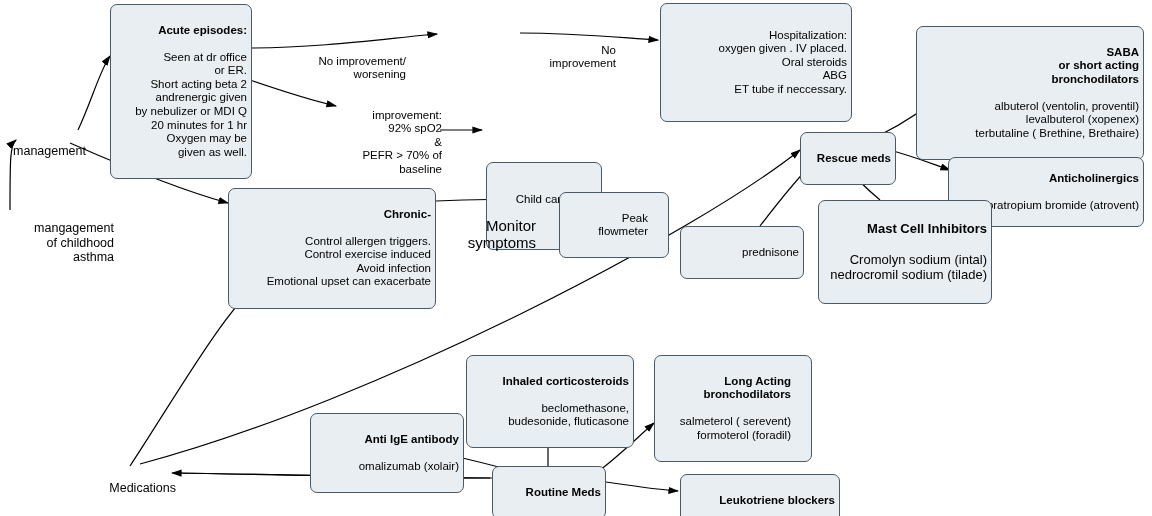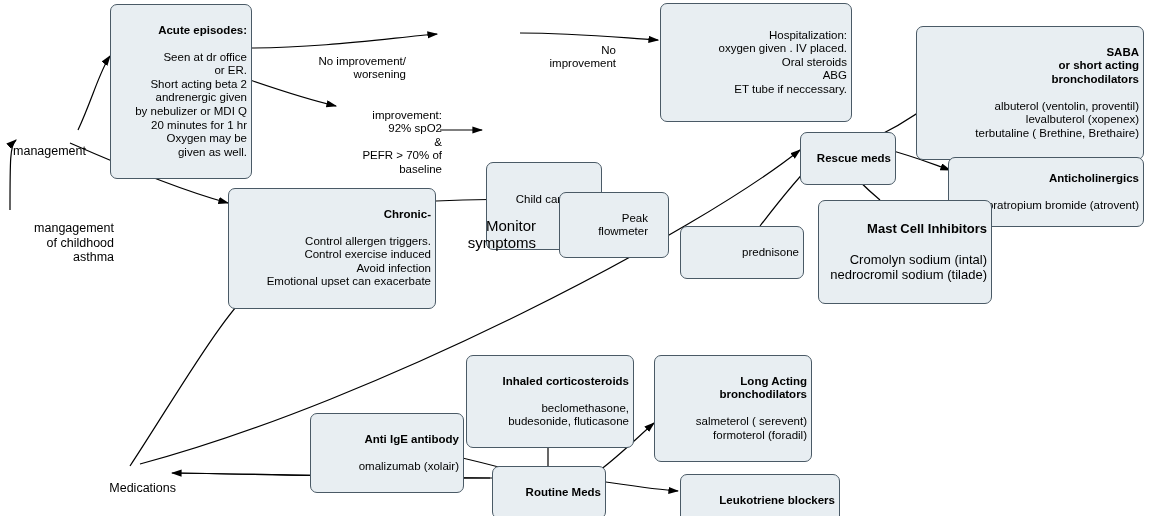--- a/index.html
+++ b/index.html
@@ -200,21 +200,21 @@
   <div class="node boxed" style="left:680px; top:226px; width:124px; padding:5px 4px; font-size:11.5px;">
     <span class="bdy">prednisone</span>
   </div>
 
   <div class="node boxed" style="left:466px; top:355px; width:168px; padding:5px 4px; font-size:11.5px;">
     <span class="ttl">Inhaled corticosteroids</span>
     <span class="bdy">beclomethasone,
 budesonide, fluticasone</span>
   </div>
 
-  <div class="node boxed" style="left:654px; top:355px; width:158px; padding:5px 4px; font-size:11.5px;">
+  <div class="node boxed" style="left:654px; top:355px; width:158px; padding:5px 20px; font-size:11.5px;">
     <span class="ttl">Long Acting
 bronchodilators</span>
     <span class="bdy">salmeterol ( serevent)
 formoterol (foradil)</span>
   </div>
 
   <div class="node boxed" style="left:310px; top:413px; width:154px; padding:5px 4px; font-size:11.5px;">
     <span class="ttl">Anti IgE antibody</span>
     <span class="bdy">omalizumab (xolair)</span>
   </div>

